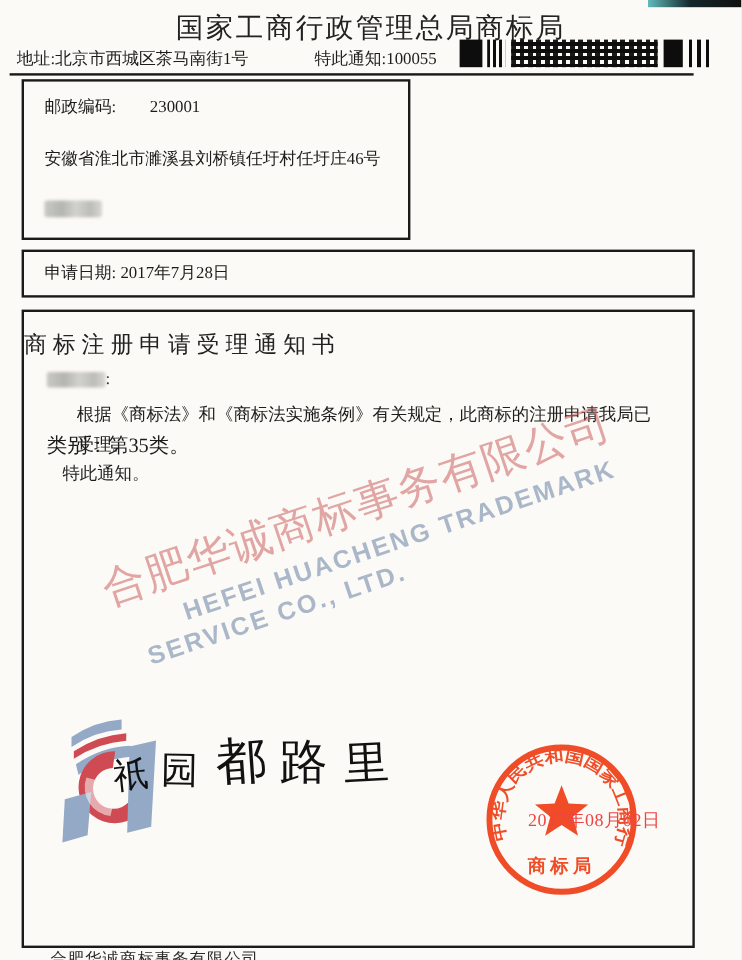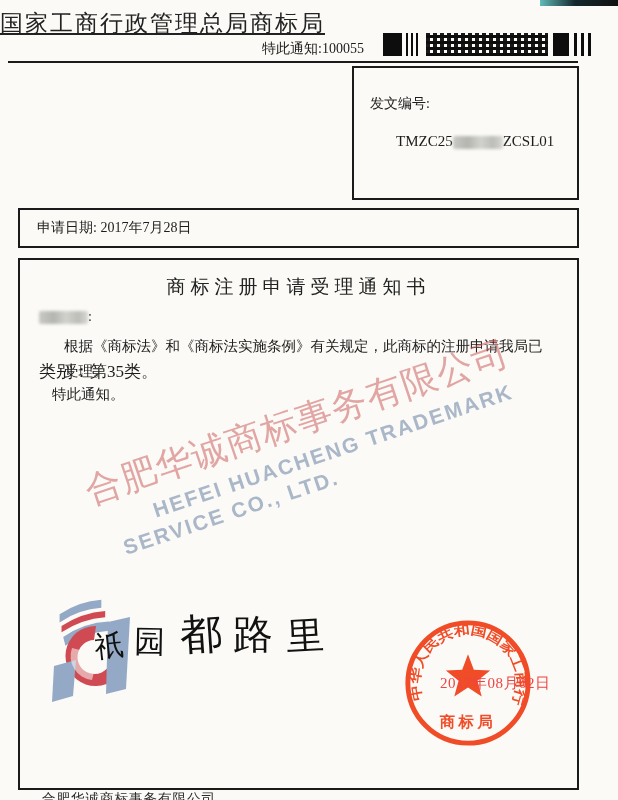--- a/index.html
+++ b/index.html
@@ -3,21 +3,21 @@
 <meta charset="utf-8">
 <style>
   html,body{margin:0;padding:0;background:#e8e6e0;}
   #page{
     position:relative;width:618px;height:800px;margin:0 auto;
     background:#fbfaf6;overflow:hidden;
     font-family:"Liberation Serif","DejaVu Serif",serif;color:#1c1c1c;
   }
   .abs{position:absolute;}
   
-  .org-title{left:0;right:0;top:8px;font-size:23px;letter-spacing:2px;color:#222;text-decoration:underline;}
+  .org-title{left:0;right:0;top:8px;text-align:center;font-size:23px;letter-spacing:2px;color:#222;}
   .addr-row{top:40px;left:14px;font-size:14px;}
   .post-row{top:40px;left:262px;font-size:14px;}
   .corner-artifact{top:0;right:0;width:78px;height:6px;
     background:linear-gradient(90deg,rgba(70,175,175,.85) 0%,#15282d 45%,#101010 100%);}
   
   .barcode{top:33px;left:383px;height:23px;display:flex;align-items:stretch;}
   .bc-solid1{width:19px;background:#0d0d0d;margin-right:4px;}
   .bc-bars1{width:15px;margin-right:5px;
     background:repeating-linear-gradient(90deg,#0d0d0d 0 2px,transparent 2px 5px);}
   .bc-noise{width:122px;margin-right:5px;
@@ -40,21 +40,21 @@
   .recipient-addr{left:17px;top:56px;}
   .blur-redact{display:inline-block;vertical-align:middle;border-radius:2px;
     background:linear-gradient(90deg,#c9c9c4,#b4b4b0 30%,#d2d2cd 55%,#bcbcb8 80%,#d8d8d3);
     filter:blur(1.4px);}
   .recipient-name{left:17px;top:99px;width:48px;height:14px;}
   .docnum-label{left:16px;top:27px;}
   .docnum-value{left:42px;top:65px;font-size:15px;}
   .date-label{left:17px;top:9px;}
   .date-appno{left:242px;top:9px;}
   
-  .notice-title{left:0;right:0;top:14px;text-align:center;font-size:19px;letter-spacing:5px;color:#222;}
+  .notice-title{left:0;right:0;top:14px;font-size:19px;letter-spacing:5px;color:#222;}
   .notice-name{left:19px;top:49px;font-size:14px;}
   .notice-name .blur-redact{width:49px;height:13px;}
   .notice-body{left:44px;top:74px;width:490px;font-size:14.5px;line-height:25px;font-family:Liberation Serif, serif;}
   .notice-cat{left:19px;top:100px;font-size:17px;}
   .notice-close{left:32px;top:125px;font-size:14.5px;}
   
   .watermark{left:128px;top:452px;width:520px;transform:rotate(-18.5deg);transform-origin:30px 160px;pointer-events:none;}
   .wm-cn{font-size:36px;letter-spacing:1px;color:rgba(201,88,88,.52);white-space:nowrap;}
   .wm-en1{margin-left:58px;margin-top:2px;font-family:"Liberation Sans","DejaVu Sans",sans-serif;
     font-weight:bold;font-size:21px;letter-spacing:2px;color:rgba(148,164,188,.78);white-space:nowrap;}
@@ -75,40 +75,42 @@
   .stamp{left:398px;top:613px;width:140px;height:140px;opacity:.95;}
   .stamp-date{left:440px;top:674px;font-size:15px;color:#ef4444;letter-spacing:.5px;z-index:5;}
   .footer-cut{left:42px;top:790px;font-size:13.5px;color:#2a2a2a;letter-spacing:1px;}
 </style>
 </head>
 <body>
 
 <div id="page">
 
   <div class="abs org-title">国家工商行政管理总局商标局</div>
+  <div class="abs addr-row">地址:北京市西城区茶马南街1号</div>
   <div class="abs post-row">特此通知:100055</div>
   <div class="abs corner-artifact"></div>
 
   <div class="abs barcode">
     <div class="bc-solid1"></div>
     <div class="bc-bars1"></div>
     <div class="bc-noise"></div>
     <div class="bc-solid2"></div>
     <div class="bc-bars2"></div>
   </div>
 
   <div class="abs hr-top"></div>
 
+  <div class="abs box recipient-box">
+    <div class="abs recipient-post fs14">
+      <span>邮政编码:</span><span class="val">230001</span>
+    </div>
+    <div class="abs recipient-addr fs14">安徽省淮北市濉溪县刘桥镇任圩村任圩庄46号</div>
+    <span class="abs blur-redact recipient-name"></span>
+  </div>
 
-  <div class="abs box docnum-box">
-    <div class="abs docnum-label fs14">发文编号:</div>
-    <div class="abs docnum-value">
-      <span>TMZC25</span><span class="blur-redact" style="width:50px;height:13px;"></span><span>ZCSL01</span>
-    </div>
-  </div>
 
   <div class="abs box date-box">
     <div class="abs date-label fs14">
       <span>申请日期:</span>&nbsp;<span>2017年7月28日</span>
     </div>
   </div>
 
   <div class="abs box notice-box">
     <div class="abs notice-title">商标注册申请受理通知书</div>
     <div class="abs notice-name">

